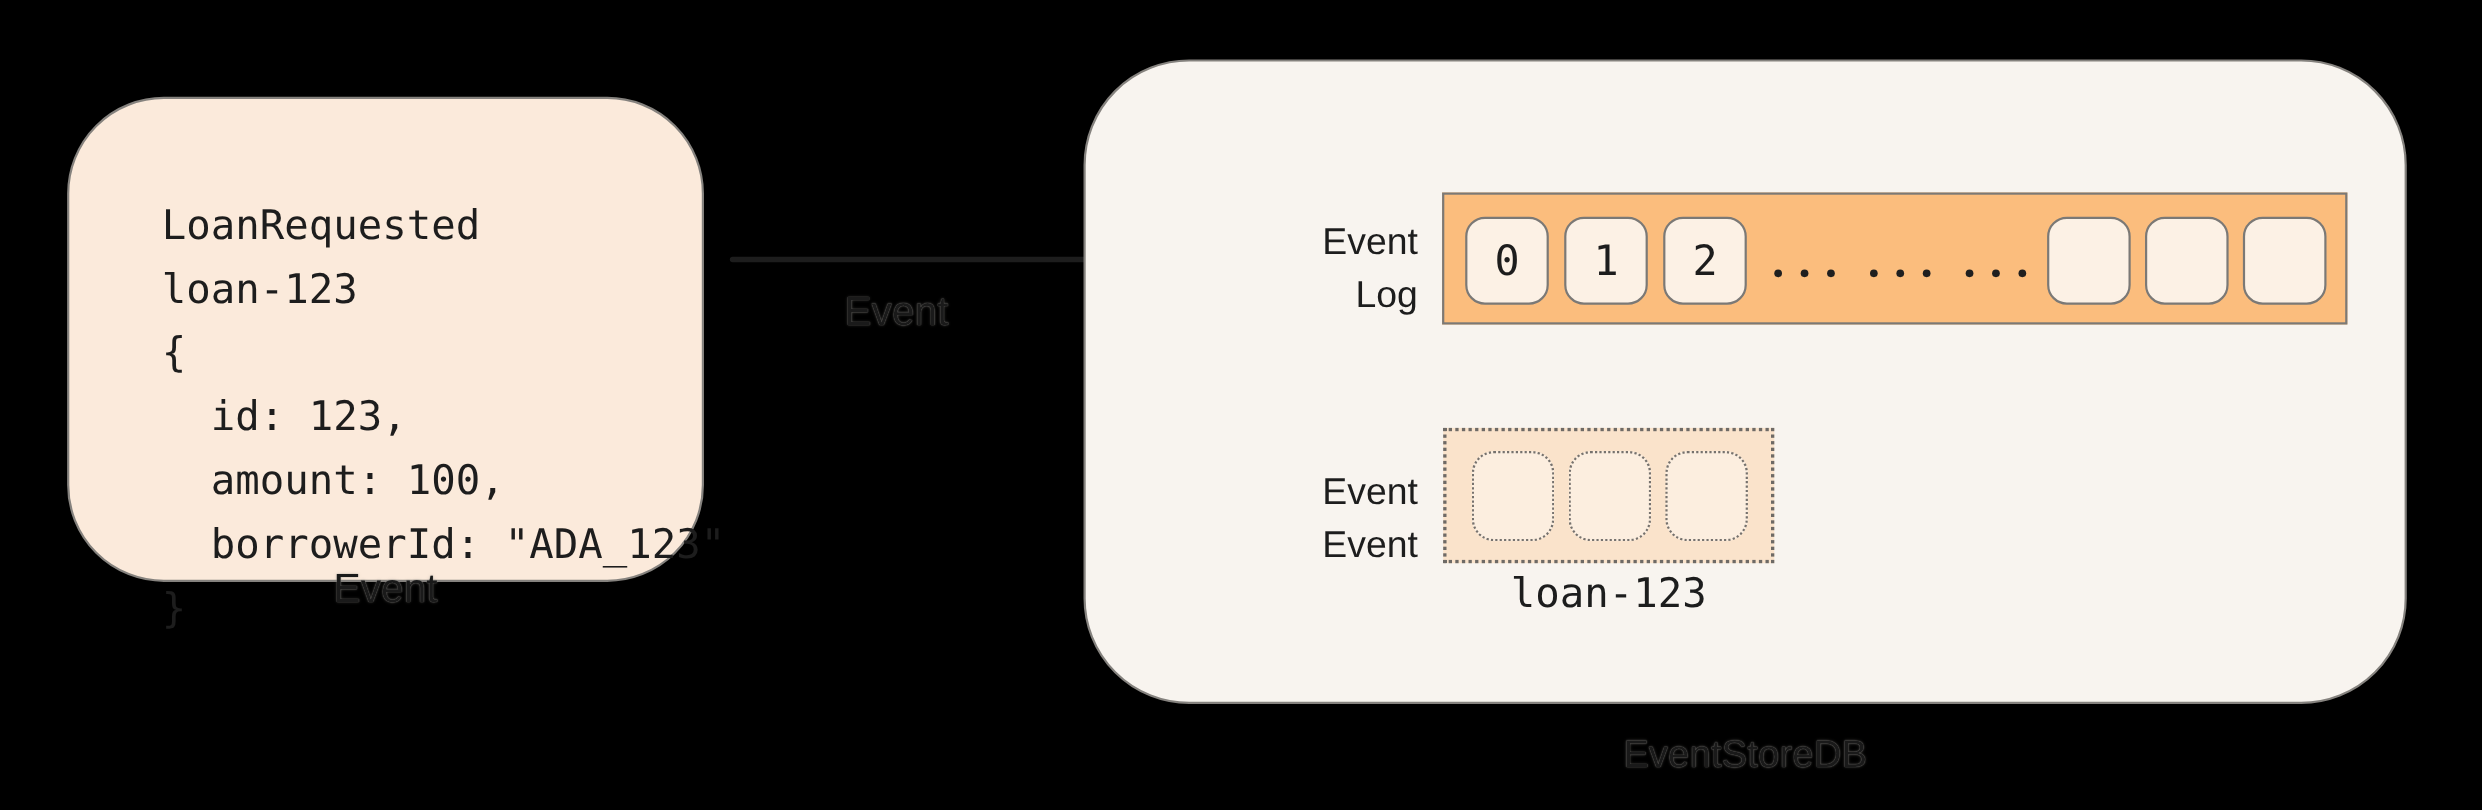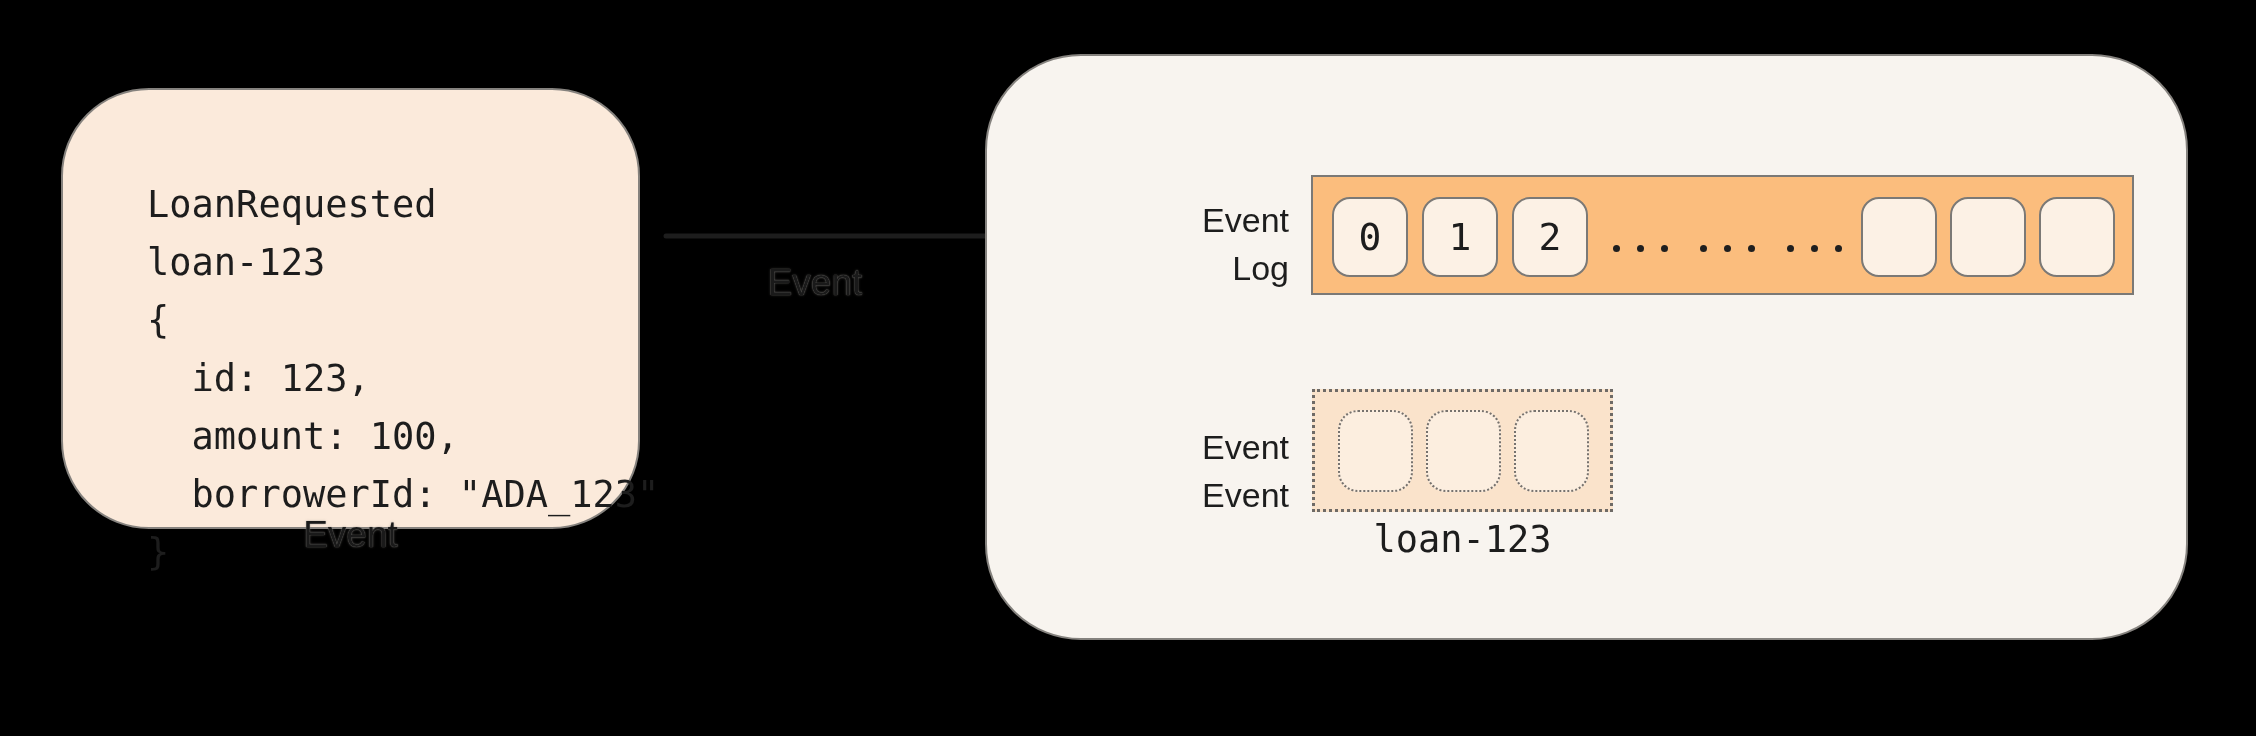--- a/index.html
+++ b/index.html
@@ -79,20 +79,21 @@
   id: 123,
   amount: 100,
   borrowerId: "ADA_123"
 }</pre>
   </div>
   <div class="event-label halo">Event</div>
 
   <div class="append-label halo">Event</div>
 
   <div class="store-box"></div>
+  <div class="store-label halo">EventStoreDB</div>
 
   <div class="side-label log-label">
     <div>Event</div>
     <div>Log</div>
   </div>
 
   <div class="log-bar">
     <div class="log-cells">
         <div class="cell">0</div>
         <div class="cell">1</div>

